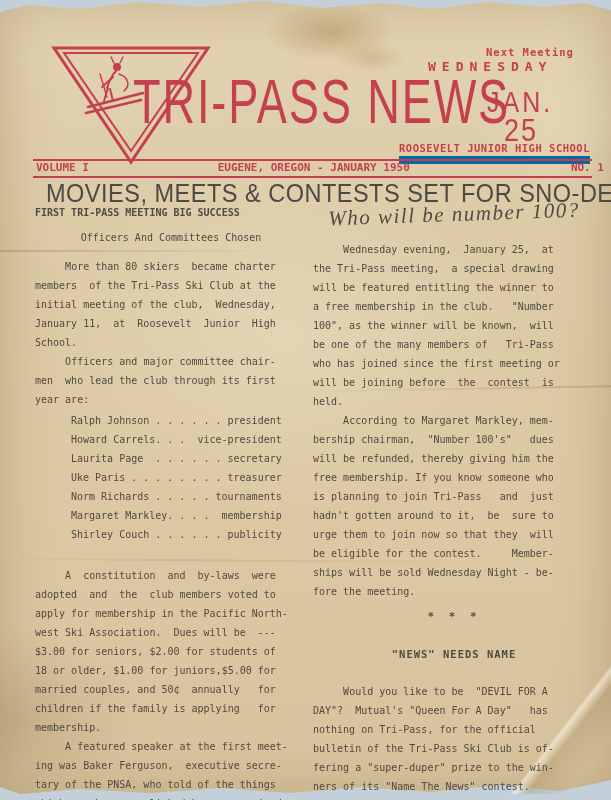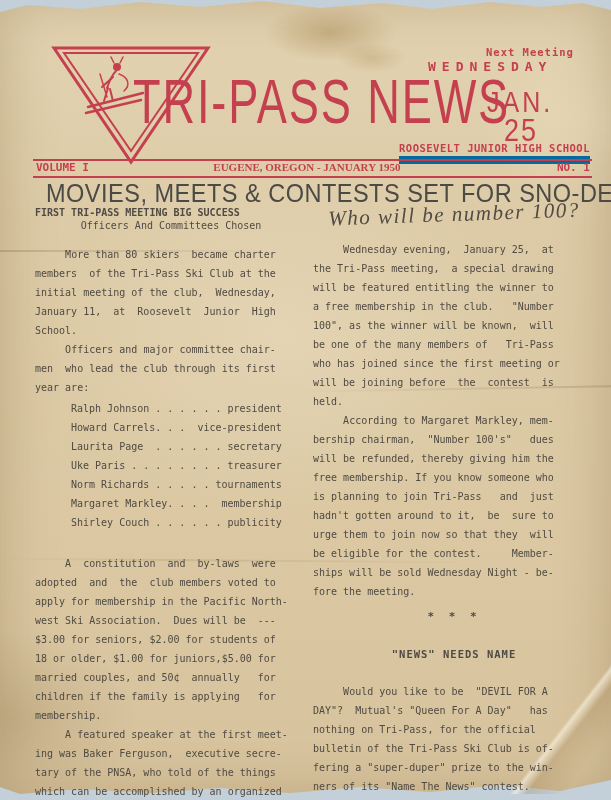--- a/index.html
+++ b/index.html
@@ -46,38 +46,38 @@
   .wednesday{position:absolute;left:428px;top:59px;font-weight:bold;font-size:13px;letter-spacing:6px;}
   .date-month{position:absolute;left:487px;top:86px;font-family:"Liberation Sans",sans-serif;
     font-size:25px;letter-spacing:3px;transform:scaleY(1.15);transform-origin:0 0;}
   .date-day{position:absolute;left:504px;top:113px;font-family:"Liberation Sans",sans-serif;
     font-size:27px;letter-spacing:2px;transform:scaleY(1.15);transform-origin:0 0;}
   .school{position:absolute;right:21px;top:142px;font-weight:bold;font-size:10.5px;
     letter-spacing:.5px;border-bottom:8px solid #0369a1;padding-bottom:2px;}
   .rule{position:absolute;left:33px;right:19px;height:2px;background:#c5404f;}
   .rule-top{top:159px;}
   .rule-bottom{top:176px;}
-  .volume-row{position:absolute;left:33px;right:19px;top:161px;height:14px;
+  .volume-row{position:absolute;left:33px;right:5px;top:161px;height:14px;
     font-weight:bold;font-size:11px;}
   .volume-row .vol{position:absolute;left:3px;top:0;}
-  .volume-row .issue{position:absolute;left:50%;top:0;transform:translateX(-53%);white-space:nowrap;font-family:Liberation Serif, serif;}
+  .volume-row .issue{position:absolute;left:50%;top:0;transform:translateX(-53%);white-space:nowrap;}
   .volume-row .num{position:absolute;right:2px;top:0;}
   .headline{
     position:absolute;left:46px;top:178px;z-index:2;
     font-family:"Liberation Sans",sans-serif;font-size:24px;font-weight:400;
     color:#4c4a45;white-space:nowrap;letter-spacing:.5px;
     transform:scale(.98,1.08);transform-origin:0 0;
   }
   
   .col{position:absolute;top:206px;color:#4f4a42;}
   .col-left{left:35px;width:272px;}
   .col-right{left:313px;width:282px;}
   .tline{white-space:pre-wrap;font-size:10px;line-height:19px;}
   .col-head{font-weight:bold;font-size:10px;line-height:13px;}
-  .col-subhead{font-size:10px;line-height:13px;text-align:center;}
+  .col-subhead{font-size:10px;line-height:13px;text-align:center;margin-top:12px;}
   .body-block{margin-top:13px;}
   .officers{margin-top:2px;padding-left:36px;}
   .block-b{margin-top:22px;}
   .continued{font-size:10px;line-height:12px;text-align:center;margin-top:1px;}
   .script-head{
     font-family:"Liberation Serif",serif;font-style:italic;
     font-size:21px;letter-spacing:1.5px;color:#504b44;
     text-align:center;transform:rotate(-2deg);margin-top:-4px;
   }
   .sep{font-weight:bold;font-size:11px;text-align:center;margin-top:9px;letter-spacing:4px;}

